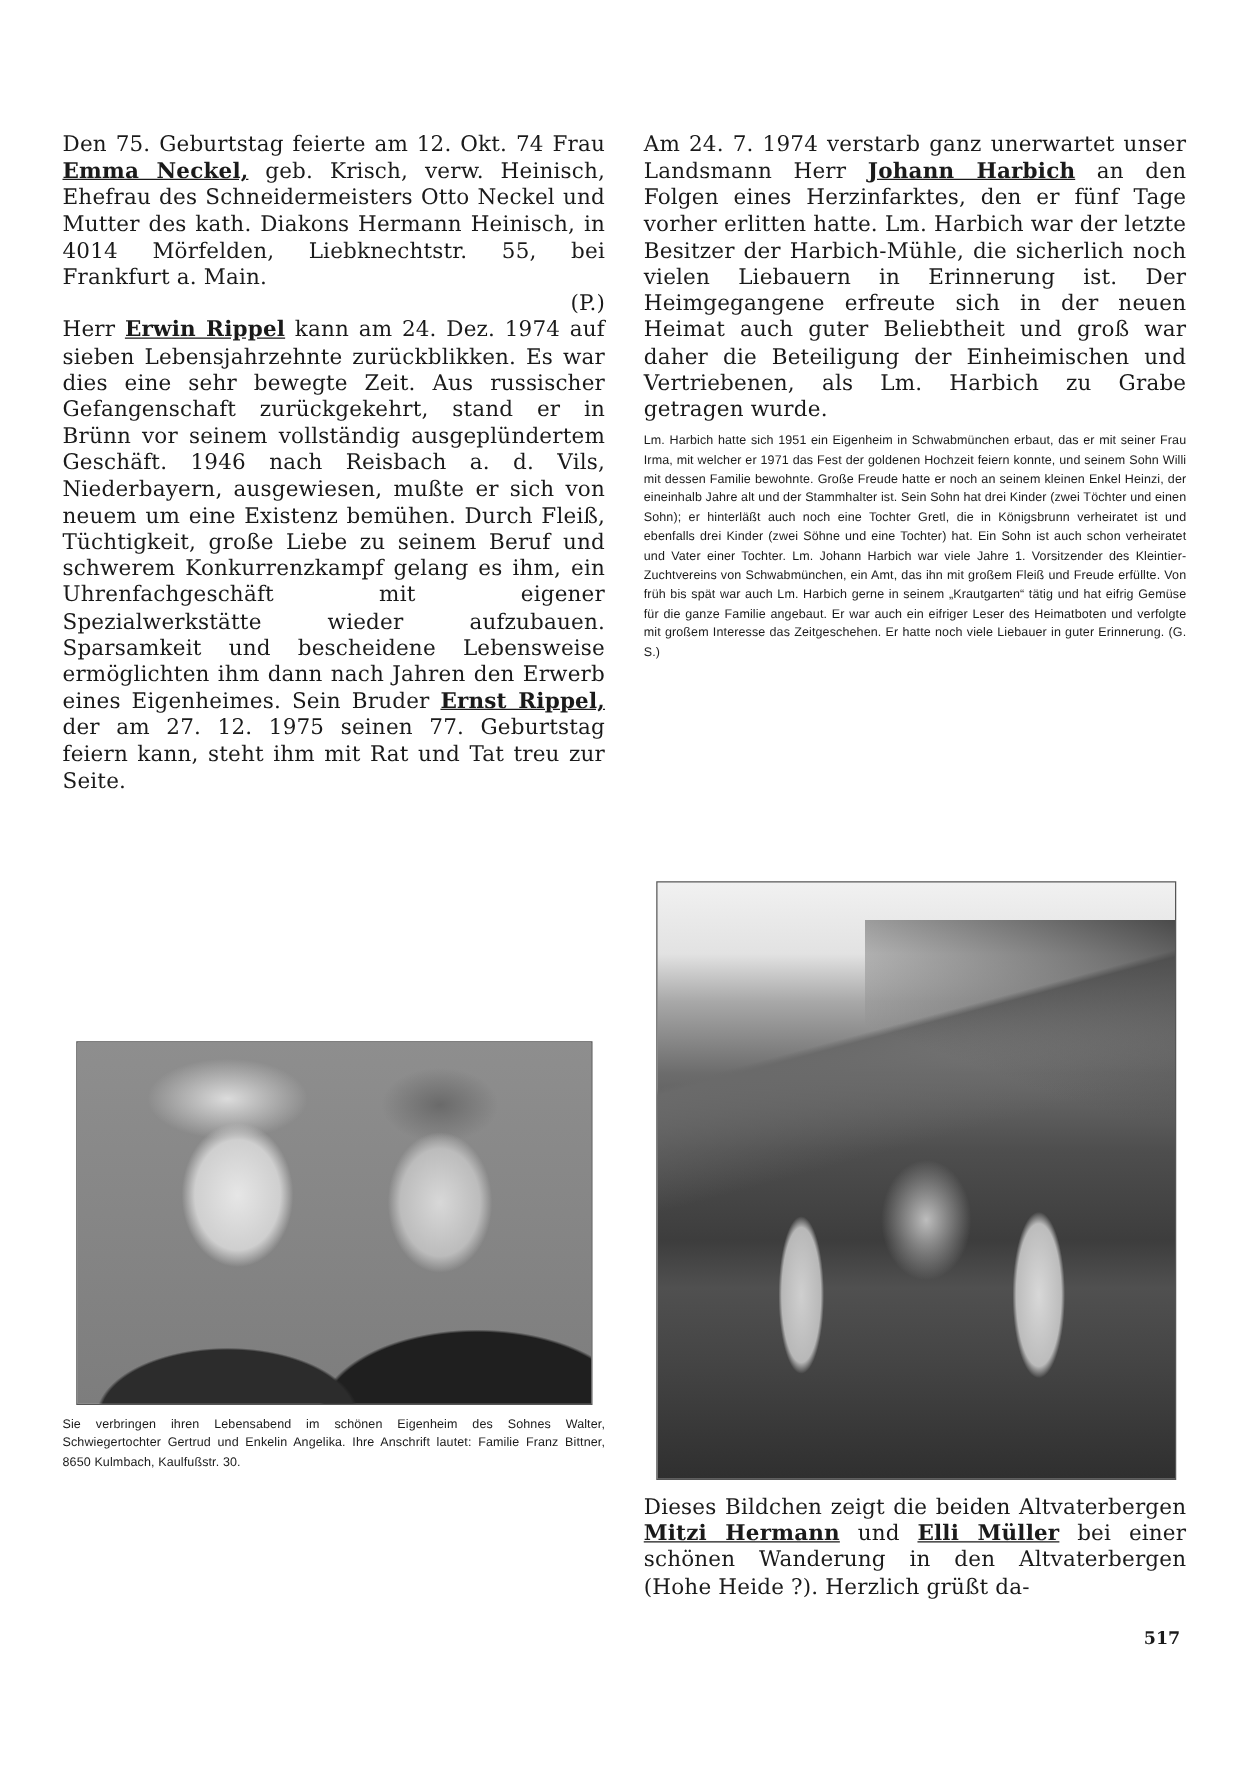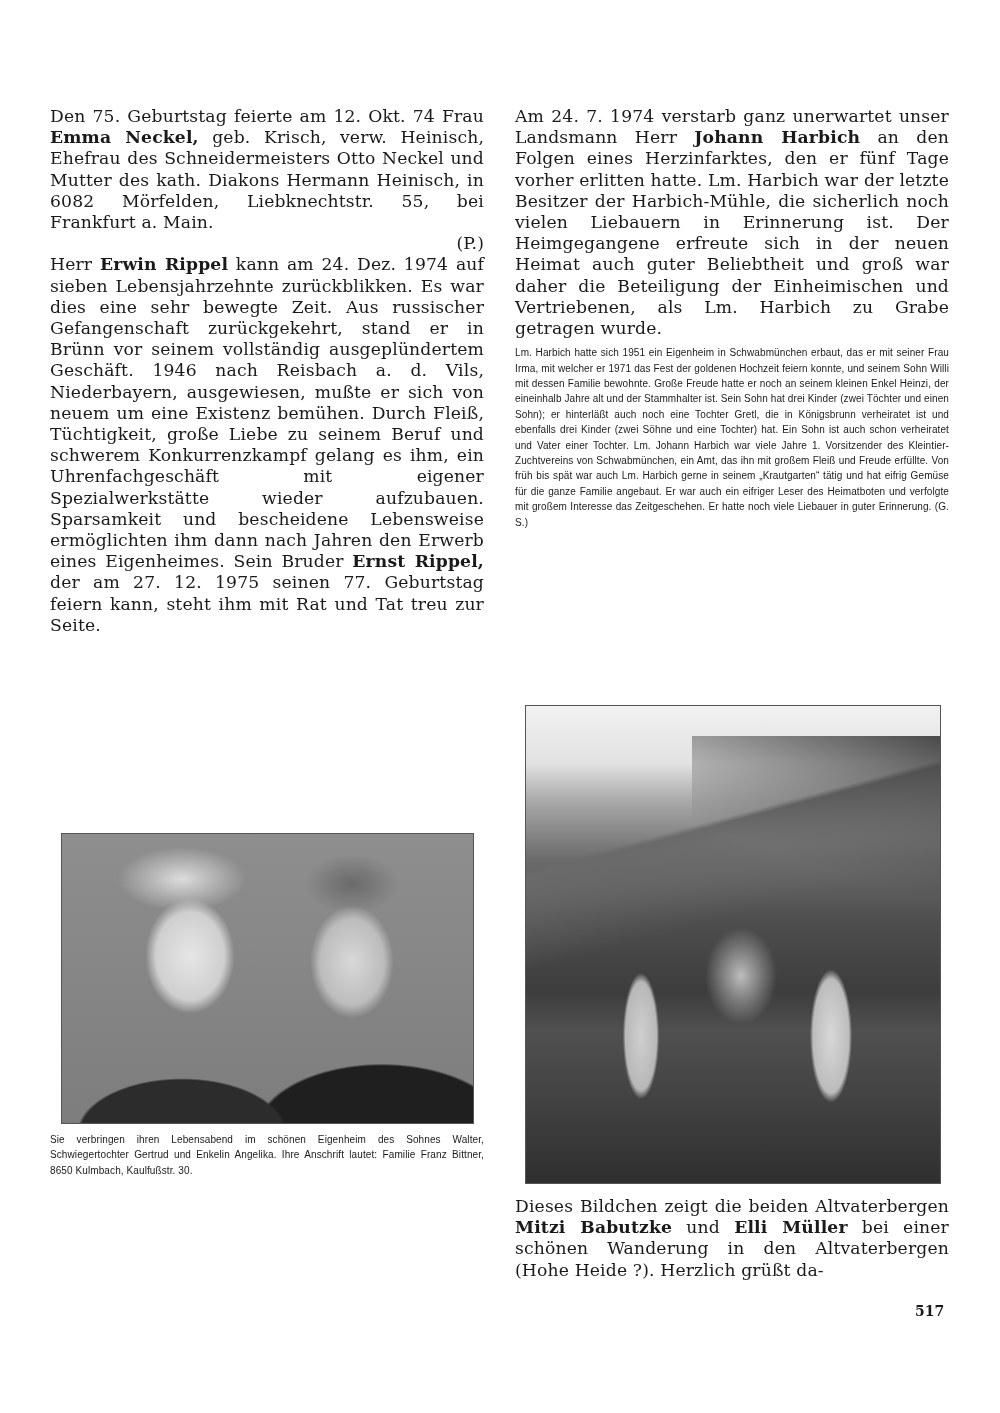--- a/index.html
+++ b/index.html
@@ -5,21 +5,21 @@
   html, body { margin: 0; padding: 0; background: #ffffff; }
   body { width: 1000px; height: 1413px; position: relative; overflow: hidden;
          font-family: "DejaVu Serif", "Liberation Serif", serif; color: #1a1a1a; }
   .col { position: absolute; width: 434px; }
   .col-left { left: 50px; top: 106px; }
   .col-right { left: 515px; top: 106px; }
   p { margin: 0; text-align: justify; }
   .big { font-size: 17.2px; line-height: 21.2px; letter-spacing: 0.15px; }
   .small { font-family: Liberation Sans, sans-serif; font-size: 10px;
            line-height: 15.4px; letter-spacing: 0.1px; font-stretch: condensed; }
-  .big b, .small b { font-weight: bold; }
+  .big b, .small b { font-weight: bold; text-decoration: underline; }
   .sig { text-align: right; display: block; }
   .gap-s { margin-top: 3px; }
   .gap-m { margin-top: 6px; }
   .photo { position: absolute; border: 1px solid #555; overflow: hidden; }
   .photo-couple { left: 61px; top: 833px; width: 411px; height: 289px;
     background:
       radial-gradient(ellipse 62px 80px at 128px 122px, #e6e6e6 0%, #cfcfcf 55%, rgba(0,0,0,0) 72%),
       radial-gradient(ellipse 80px 40px at 120px 45px, #dcdcdc 0%, rgba(0,0,0,0) 80%),
       radial-gradient(ellipse 58px 78px at 290px 128px, #d8d8d8 0%, #bcbcbc 55%, rgba(0,0,0,0) 72%),
       radial-gradient(ellipse 55px 35px at 290px 50px, #6a6a6a 0%, rgba(0,0,0,0) 85%),
@@ -37,37 +37,37 @@
     background: linear-gradient(200deg, #4a4a4a 0%, rgba(0,0,0,0) 70%); }
   .caption-couple { position: absolute; left: 50px; top: 1132px; width: 434px; }
   .caption-landscape { position: absolute; left: 515px; top: 1196px; width: 434px; }
   .page-number { position: absolute; left: 915px; top: 1303px; font-weight: bold;
     font-size: 14px; font-family: "DejaVu Serif", serif; }
 </style>
 </head>
 <body>
 
 <div class="col col-left">
-  <p class="big"><span>Den 75. Geburtstag feierte am 12. Okt. 74 Frau </span><b>Emma Neckel,</b><span> geb. Krisch, verw. Heinisch, Ehefrau des Schneidermeisters Otto Neckel und Mutter des kath. Diakons Hermann Heinisch, in 6082 Mörfelden, Liebknechtstr. 55, bei Frankfurt a. Main.</span><span class="sig">(P.)</span></p>
+  <p class="big"><span>Den 75. Geburtstag feierte am 12. Okt. 74 Frau </span><b>Emma Neckel,</b><span> geb. Krisch, verw. Heinisch, Ehefrau des Schneidermeisters Otto Neckel und Mutter des kath. Diakons Hermann Heinisch, in 4014 Mörfelden, Liebknechtstr. 55, bei Frankfurt a. Main.</span><span class="sig">(P.)</span></p>
 
   <p class="big"><span>Herr </span><b>Erwin Rippel</b><span> kann am 24. Dez. 1974 auf sieben Lebensjahrzehnte zurückblikken. Es war dies eine sehr bewegte Zeit. Aus russischer Gefangenschaft zurückgekehrt, stand er in Brünn vor seinem vollständig ausgeplündertem Geschäft. 1946 nach Reisbach a. d. Vils, Niederbayern, ausgewiesen, mußte er sich von neuem um eine Existenz bemühen. Durch Fleiß, Tüchtigkeit, große Liebe zu seinem Beruf und schwerem Konkurrenzkampf gelang es ihm, ein Uhrenfachgeschäft mit eigener Spezialwerkstätte wieder aufzubauen. Sparsamkeit und bescheidene Lebensweise ermöglichten ihm dann nach Jahren den Erwerb eines Eigenheimes. Sein Bruder </span><b>Ernst Rippel,</b><span> der am 27. 12. 1975 seinen 77. Geburtstag feiern kann, steht ihm mit Rat und Tat treu zur Seite.</span></p>
 
 
 </div>
 
 <div class="photo photo-couple" title="Portrait photo of Franz and Adolfine Bittner"></div>
 
 <div class="caption-couple">
   <p class="small">Sie verbringen ihren Lebensabend im schönen Eigenheim des Sohnes Walter, Schwiegertochter Gertrud und Enkelin Angelika. Ihre Anschrift lautet: Familie Franz Bittner, 8650 Kulmbach, Kaulfußstr. 30.</p>
 </div>
 
 <div class="col col-right">
   <p class="big"><span>Am 24. 7. 1974 verstarb ganz unerwartet unser Landsmann Herr </span><b>Johann Harbich</b><span> an den Folgen eines Herzinfarktes, den er fünf Tage vorher erlitten hatte. Lm. Harbich war der letzte Besitzer der Harbich-Mühle, die sicherlich noch vielen Liebauern in Erinnerung ist. Der Heimgegangene erfreute sich in der neuen Heimat auch guter Beliebtheit und groß war daher die Beteiligung der Einheimischen und Vertriebenen, als Lm. Harbich zu Grabe getragen wurde.</span></p>
   <p class="small gap-m">Lm. Harbich hatte sich 1951 ein Eigenheim in Schwabmünchen erbaut, das er mit seiner Frau Irma, mit welcher er 1971 das Fest der goldenen Hochzeit feiern konnte, und seinem Sohn Willi mit dessen Familie bewohnte. Große Freude hatte er noch an seinem kleinen Enkel Heinzi, der eineinhalb Jahre alt und der Stammhalter ist. Sein Sohn hat drei Kinder (zwei Töchter und einen Sohn); er hinterläßt auch noch eine Tochter Gretl, die in Königsbrunn verheiratet ist und ebenfalls drei Kinder (zwei Söhne und eine Tochter) hat. Ein Sohn ist auch schon verheiratet und Vater einer Tochter. Lm. Johann Harbich war viele Jahre 1. Vorsitzender des Kleintier-Zuchtvereins von Schwabmünchen, ein Amt, das ihn mit großem Fleiß und Freude erfüllte. Von früh bis spät war auch Lm. Harbich gerne in seinem „Krautgarten“ tätig und hat eifrig Gemüse für die ganze Familie angebaut. Er war auch ein eifriger Leser des Heimatboten und verfolgte mit großem Interesse das Zeitgeschehen. Er hatte noch viele Liebauer in guter Erinnerung. (G. S.)</p>
 </div>
 
 <div class="photo photo-landscape" title="Photo of two girls hiking in the Altvater mountains"></div>
 
 <div class="caption-landscape">
-  <p class="big"><span>Dieses Bildchen zeigt die beiden Altvaterbergen </span><b>Mitzi Babutzke</b><span> und </span><b>Elli Müller</b><span> bei einer schönen Wanderung in den Altvaterbergen (Hohe Heide ?). Herzlich grüßt da-</span></p>
+  <p class="big"><span>Dieses Bildchen zeigt die beiden Altvaterbergen </span><b>Mitzi Hermann</b><span> und </span><b>Elli Müller</b><span> bei einer schönen Wanderung in den Altvaterbergen (Hohe Heide ?). Herzlich grüßt da-</span></p>
 </div>
 
 <div class="page-number">517</div>
 
 </body></html>

